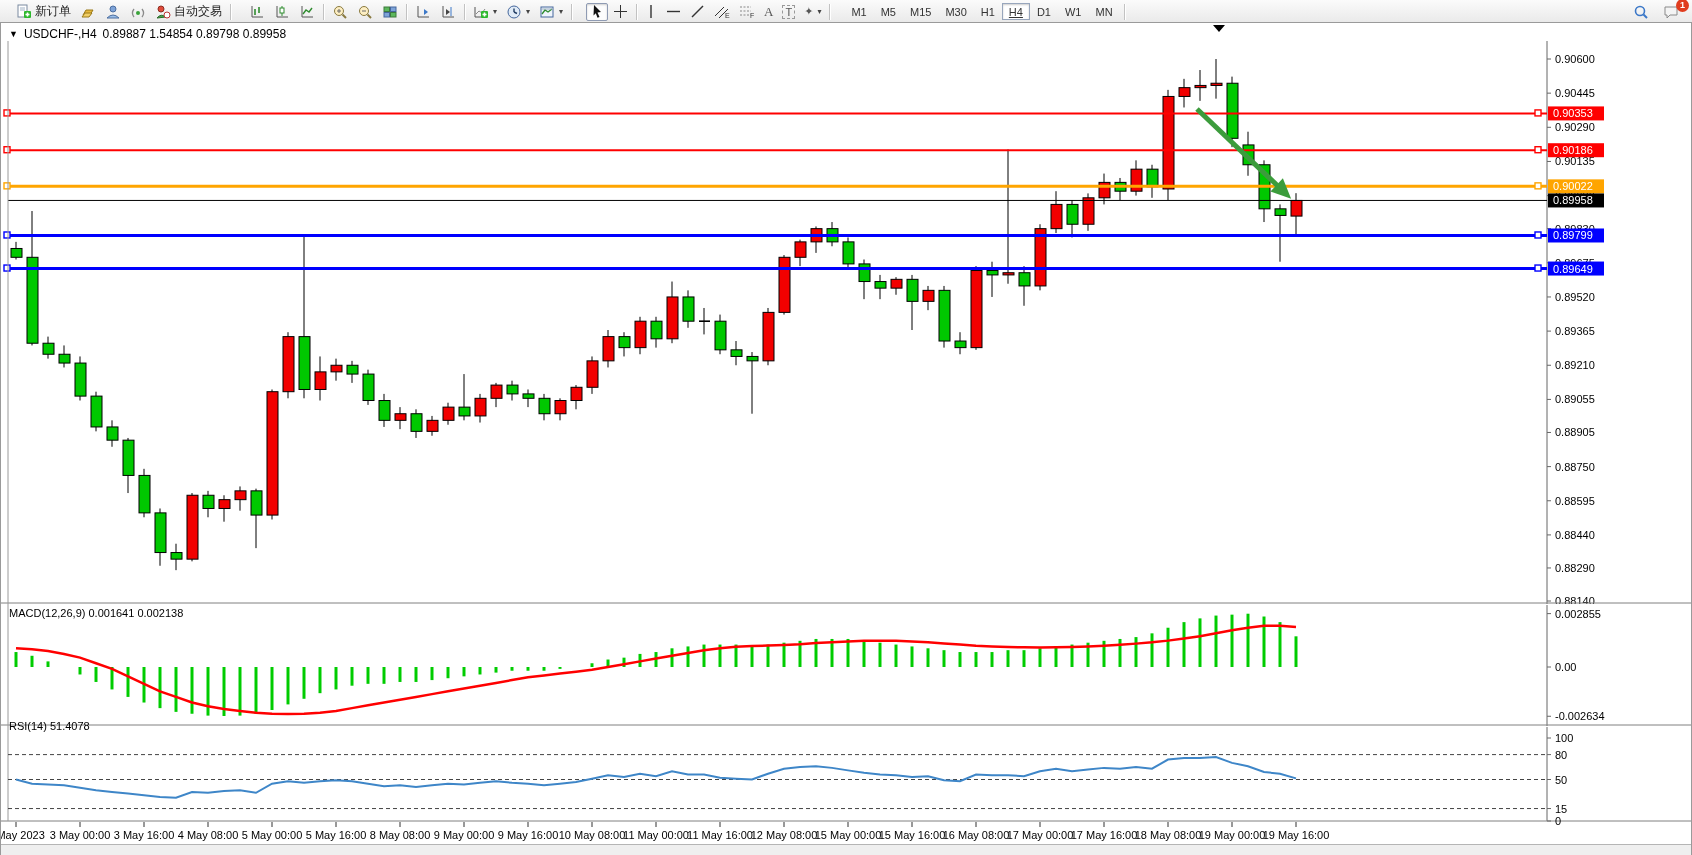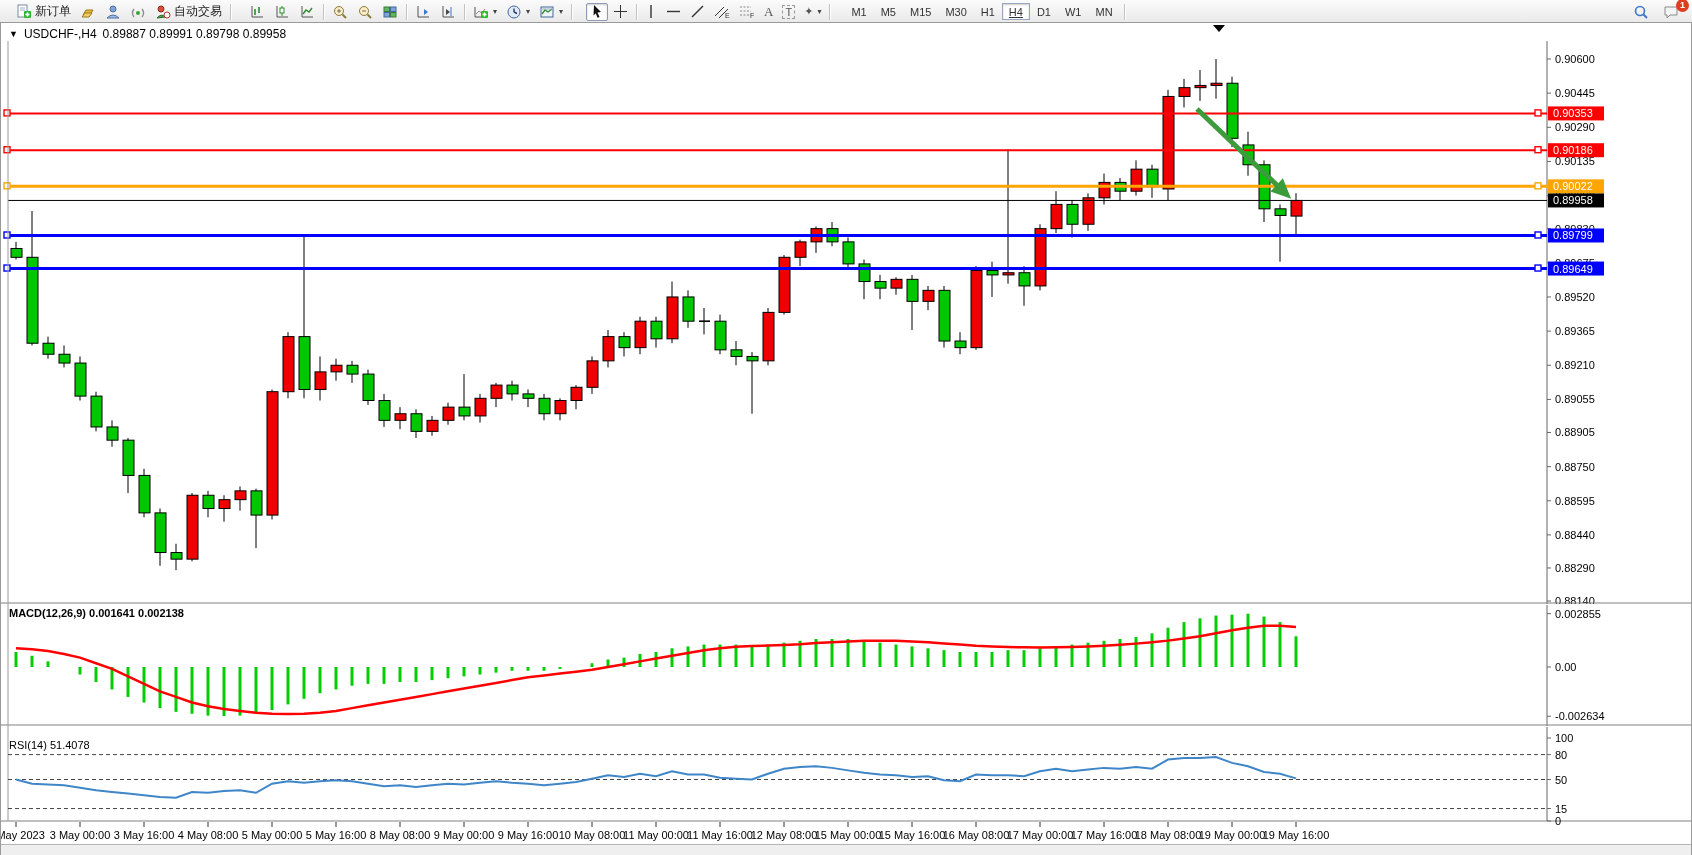--- a/index.html
+++ b/index.html
@@ -22,22 +22,22 @@
   #tb-right{margin-left:auto;display:flex;align-items:center;gap:6px;padding-right:6px;}
   .badge{position:absolute;top:-5px;right:-6px;min-width:13px;height:13px;border-radius:7px;background:#e03c1e;
     color:#fff;font-size:9px;line-height:13px;text-align:center;font-weight:bold;padding:0 2px;box-sizing:border-box;}
   
   #chartwin{position:absolute;left:0;top:22px;width:1692px;height:833px;background:#fff;
     border:1px solid #9a9a9a;box-sizing:border-box;}
   #charttitle{position:absolute;left:8px;top:4px;font-size:12px;color:#000;display:flex;gap:6px;align-items:center;}
   #charttitle .tri{font-size:9px;}
   #svgroot{position:absolute;left:0;top:0;}
   .paneltag{position:absolute;left:8px;font-size:11px;color:#000;}
-  #macdtag{top:584px;font-weight:bold;}
-  #rsitag{top:716px;}
+  #macdtag{top:584px;}
+  #rsitag{top:697px;}
   #bottomstrip{position:absolute;left:0;top:821px;width:1690px;height:10px;background:#efefef;border-top:1px solid #b5b5b5;}
   text{font-family:"Liberation Sans",sans-serif;}
 </style>
 </head>
 <body>
 
 <div id="app">
 
   <div id="toolbar">
     <span class="grip"></span>
@@ -268,21 +268,21 @@
         </svg>
         <span class="badge">1</span>
       </button>
     </div>
   </div>
 
   <div id="chartwin">
     <div id="charttitle">
       <span class="tri">▼</span>
       <span style="font-weight:bold;font-weight:normal;text-align:right;">USDCHF-,H4</span>
-      <span>0.89887 0.89991 0.89798 0.89958</span>
+      <span>0.89887 1.54854 0.89798 0.89958</span>
     </div>
 
     <svg id="svgroot" width="1690" height="831">
         <g>
           <line x1="1546" y1="18" x2="1546" y2="798" stroke="#666"></line>
           <line x1="1546" x2="1550" y1="36" y2="36" stroke="#666"></line>
           <text x="1554" y="40" font-size="11" fill="#000">0.90600</text>
           <line x1="1546" x2="1550" y1="70.15115000000114" y2="70.15115000000114" stroke="#666"></line>
           <text x="1554" y="74.15115000000114" font-size="11" fill="#000">0.90445</text>
           <line x1="1546" x2="1550" y1="104.30229999999982" y2="104.30229999999982" stroke="#666"></line>

